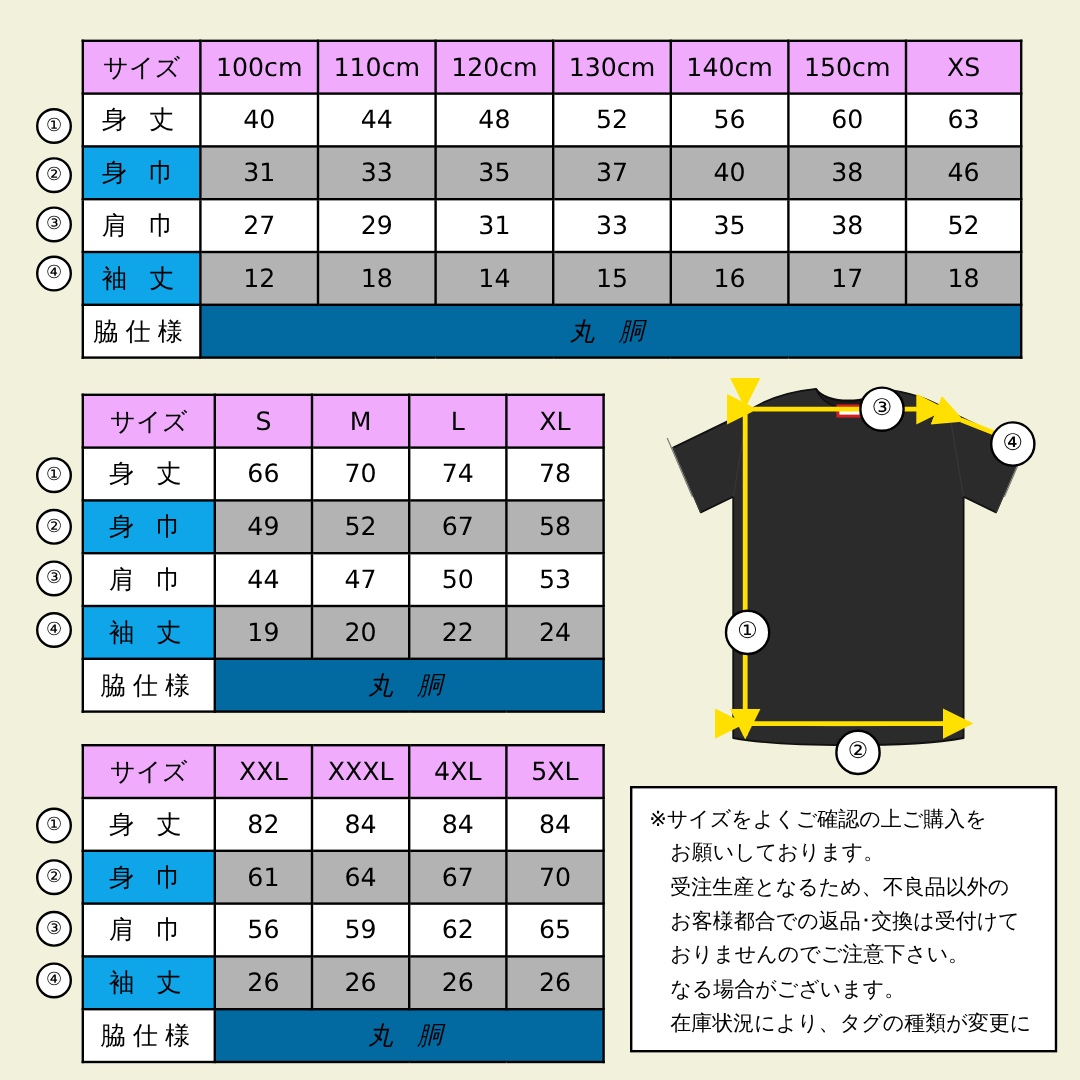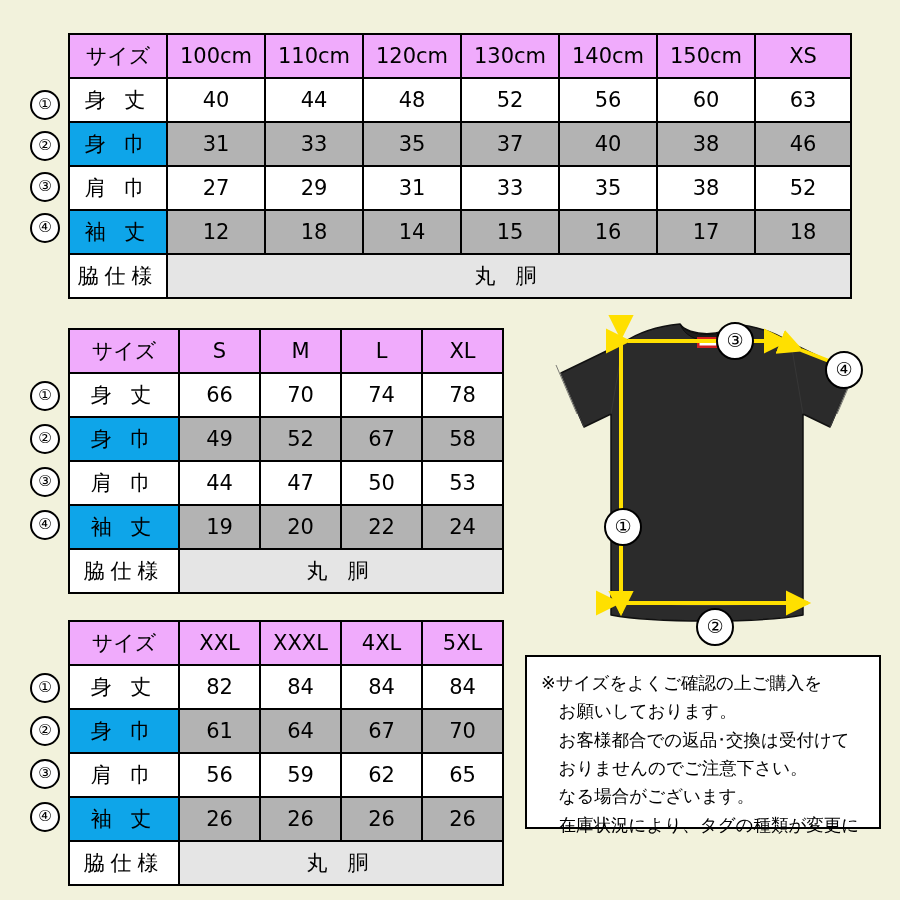--- a/index.html
+++ b/index.html
@@ -47,23 +47,24 @@
   td.rowlabel {
     background: #ffffff;
     letter-spacing: 0.28em;
     padding-left: 0.28em;
     margin-top: 28px;
   }
   td.rowlabel.shade {
     background: #0ea5e9;
   }
   td.wide {
-    background: #e5e5e5;
+    background: #0369a1;
     letter-spacing: 0.32em;
     padding-left: 0.32em;
+    font-style: italic;
   }
 
   
   .circle-num {
     position: absolute;
     width: 26px; height: 26px;
     border: 2px solid #000;
     border-radius: 50%;
     background: #ffffff;
     color: #000;
@@ -94,21 +95,21 @@
     line-height: 32px;
     text-align: center;
   }
 
   
   .notes {
     position: absolute;
     left: 525px;
     top: 655px;
     width: 356px;
-    height: 174px;
+    height: 222px;
     border: 2px solid #000;
     background: #ffffff;
     box-sizing: border-box;
     padding: 12px 10px 10px 14px;
   }
   .notes p {
     margin: 0;
     font-size: 17.5px;
     line-height: 1.62;
     color: #000;
@@ -356,19 +357,20 @@
 
     <div class="marker" style="left:196px; top:7px;">③</div>
     <div class="marker" style="left:305px; top:36px;">④</div>
     <div class="marker" style="left:84px; top:193px;">①</div>
     <div class="marker" style="left:176px; top:293px;">②</div>
   </div>
 
   <div class="notes">
     <p>※サイズをよくご確認の上ご購入を</p>
     <p class="indent">お願いしております。</p>
+    <p class="indent">受注生産となるため、不良品以外の</p>
     <p class="indent">お客様都合での返品･交換は受付けて</p>
     <p class="indent">おりませんのでご注意下さい。</p>
     <p class="indent">なる場合がございます。</p>
     <p class="indent">在庫状況により、タグの種類が変更に</p>
   </div>
 
 </div>
 
 </body></html>

